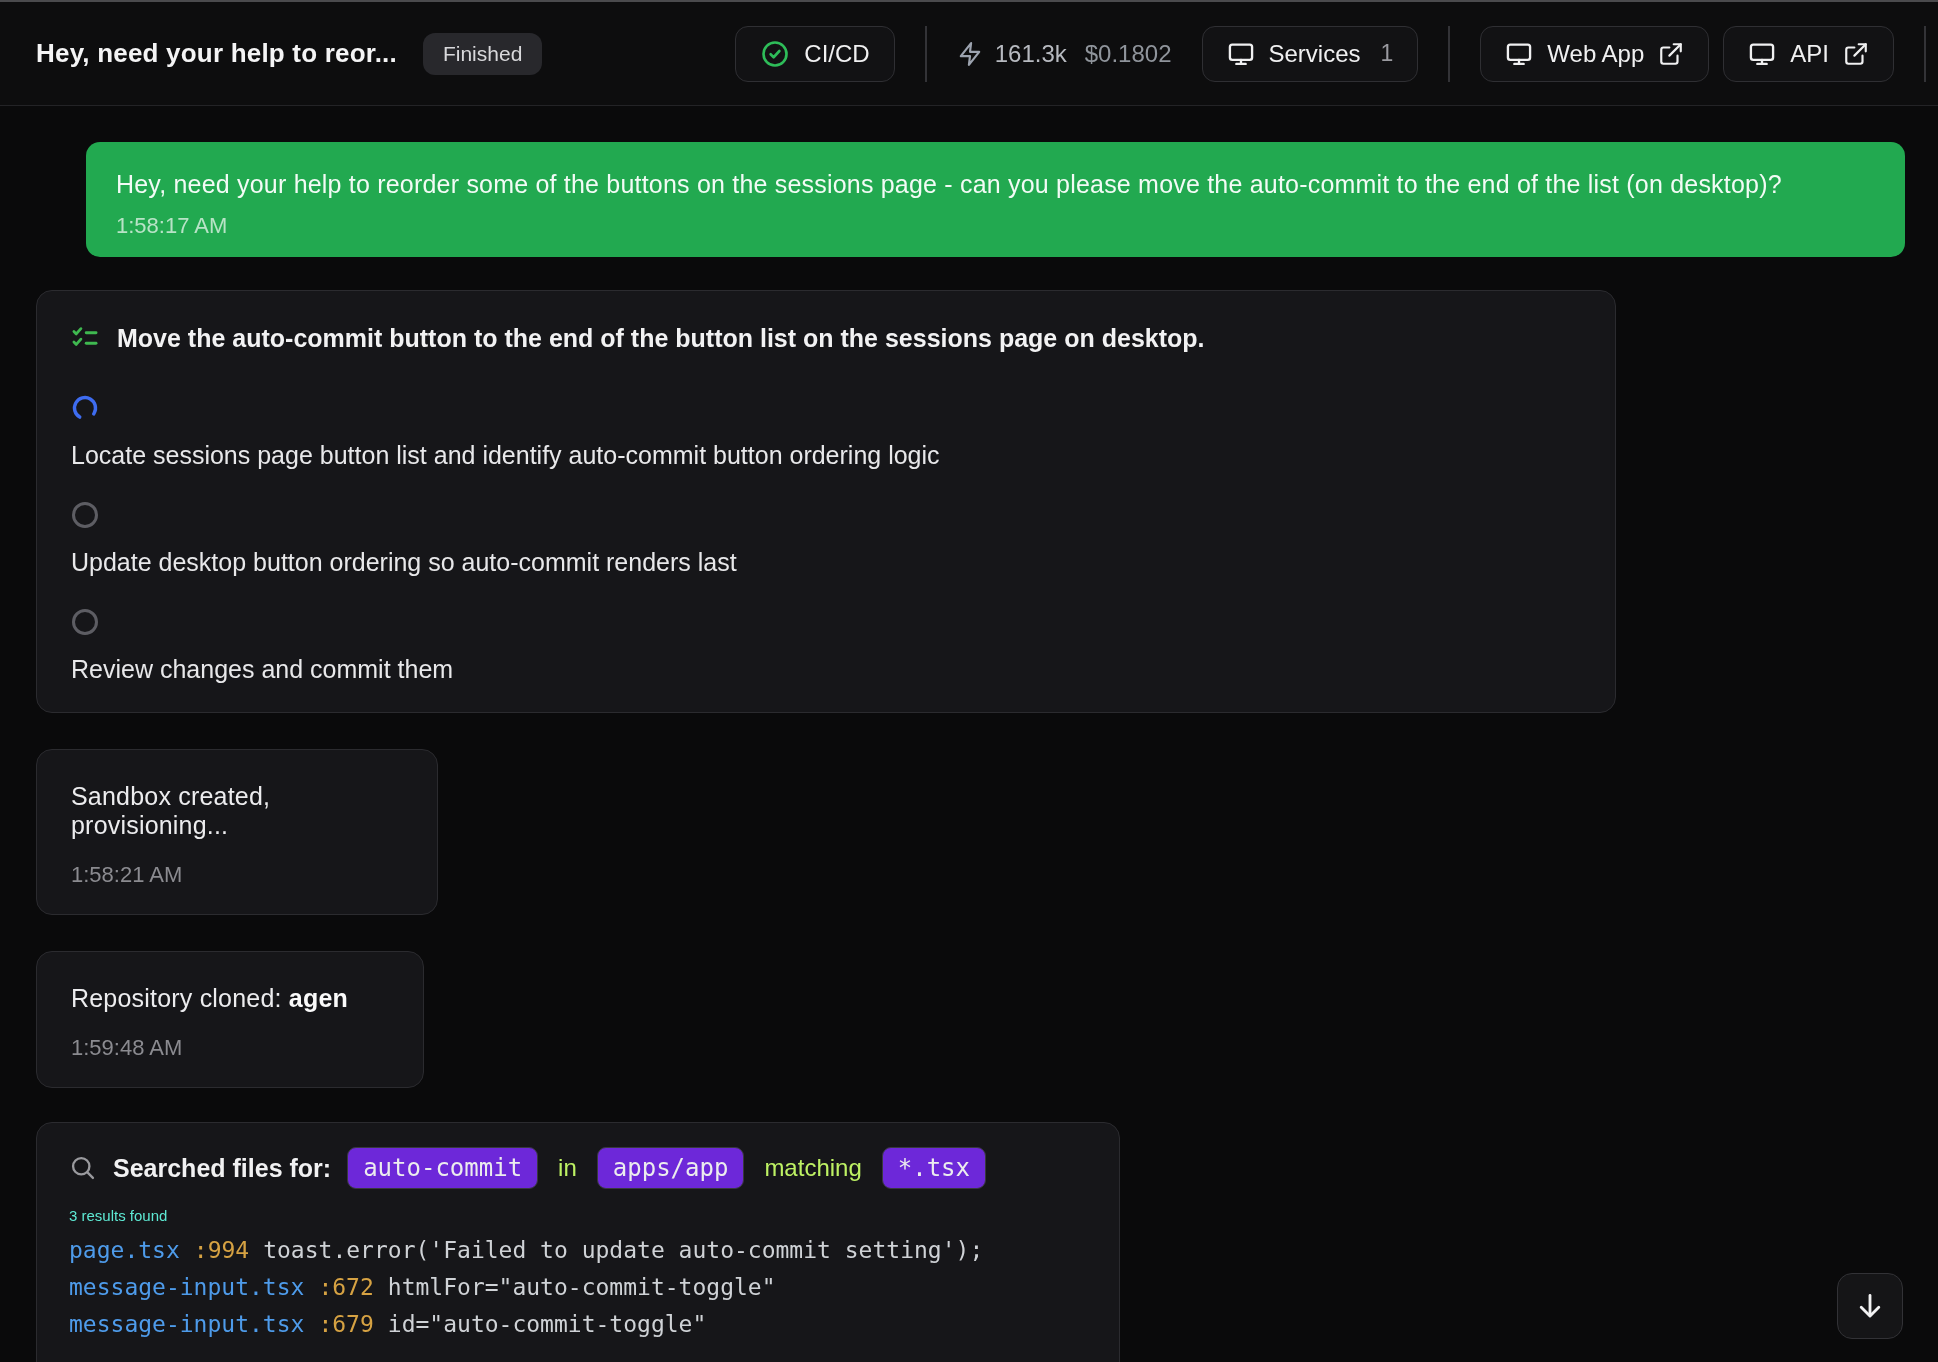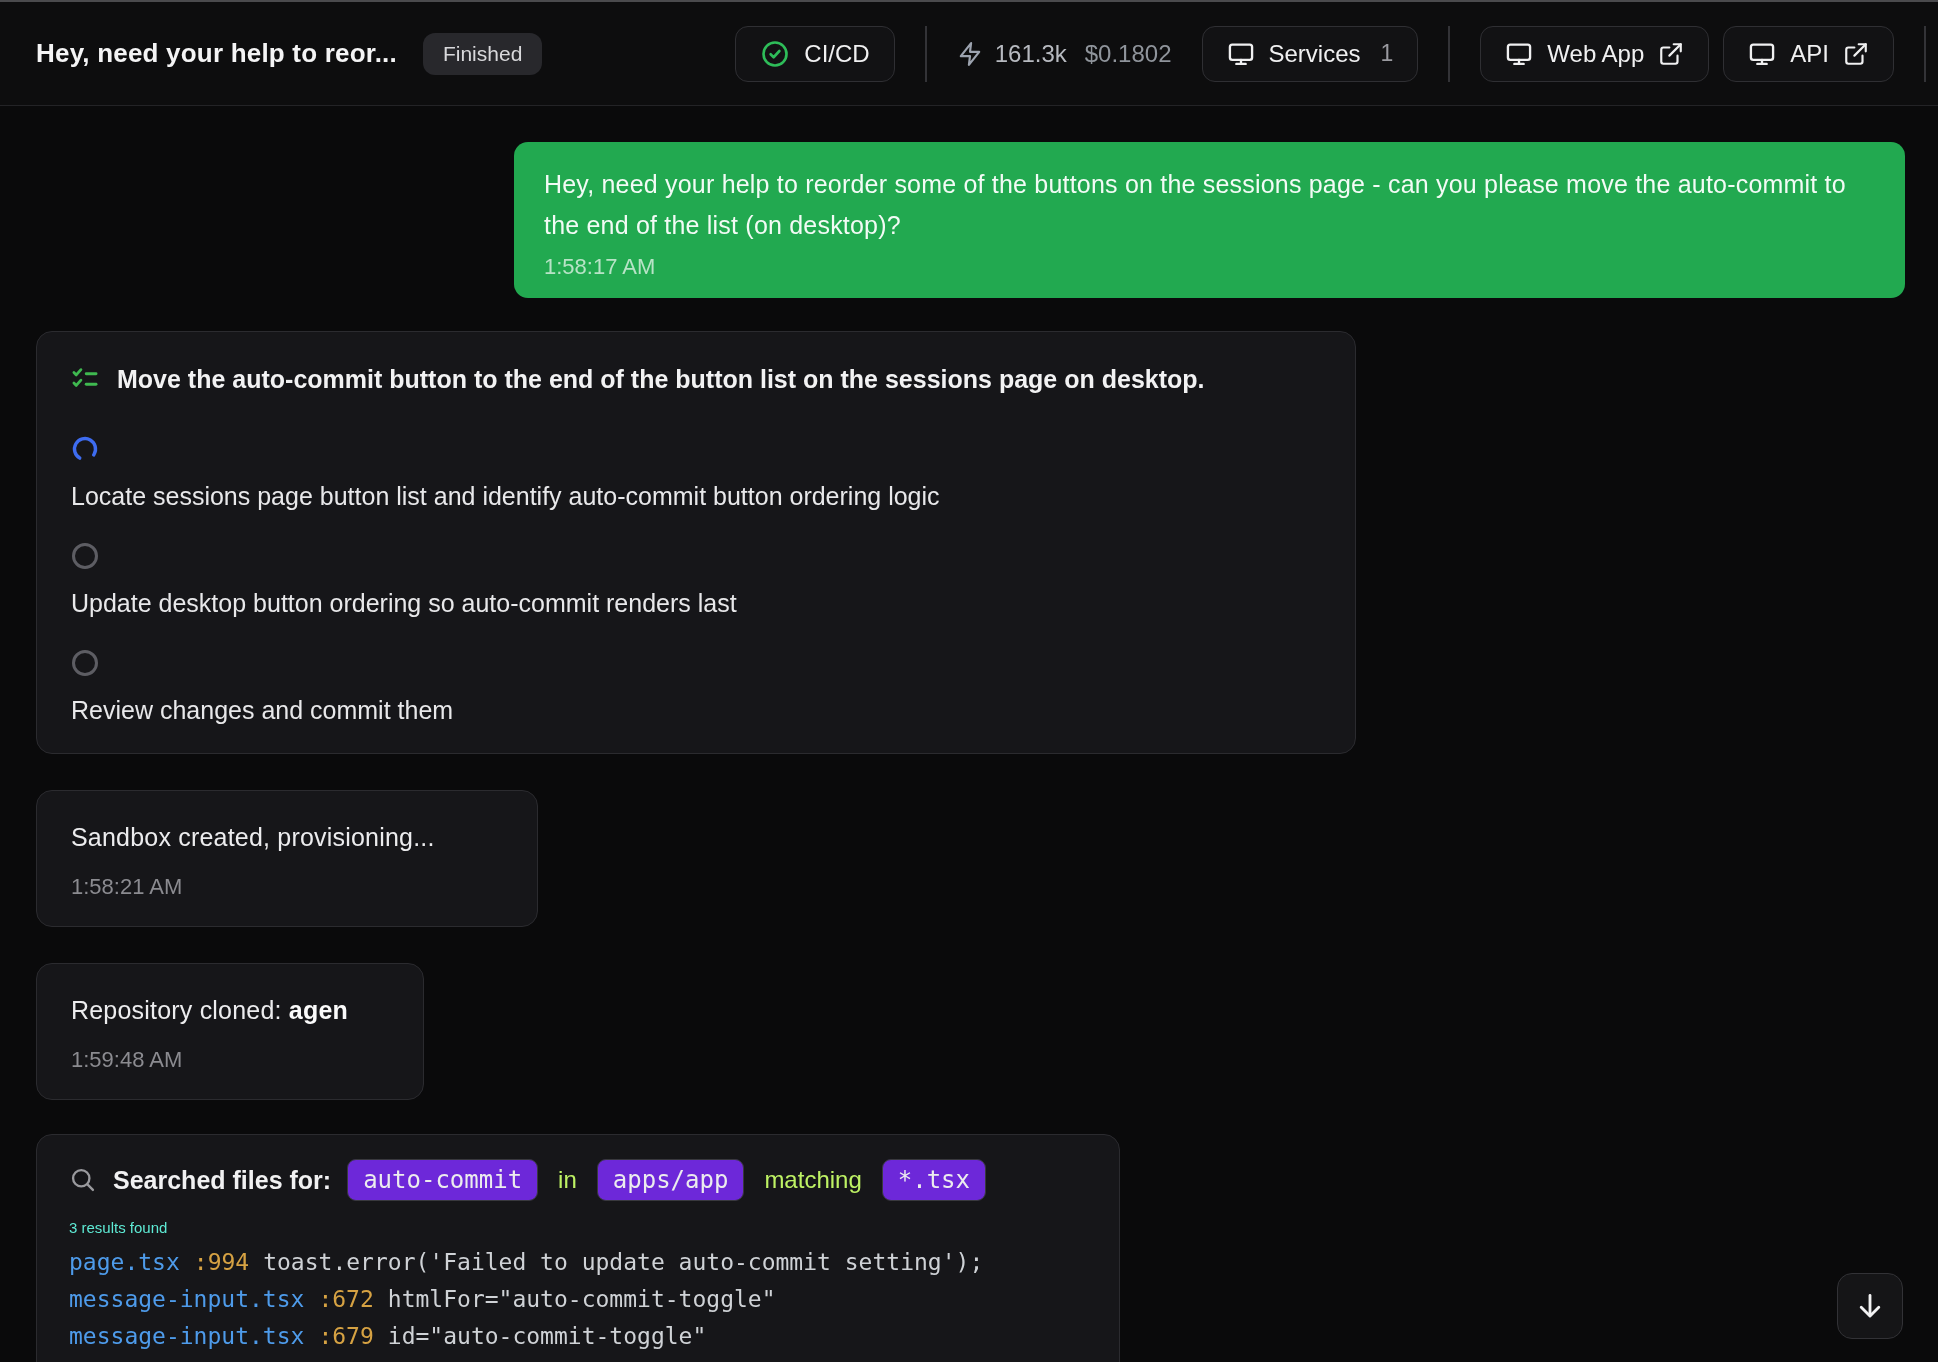--- a/index.html
+++ b/index.html
@@ -55,58 +55,58 @@
     display:flex; align-items:center; gap:12px;
     font-size:24px; white-space:nowrap;
   }
   .usage .tok { color:#b7bac0; }
   .usage .cost { color:#8f949b; margin-left:6px; }
   .count { color:#9a9aa0; margin-left:6px; font-size:23px; }
   .icon { flex:none; display:inline-flex; }
   
   main { padding:0 0 0 36px; position:relative; }
   .bubble-user {
-    width:1391px;
+    width:1819px;
     margin:36px 33px 0 auto;
     background:#22a950;
     border-radius:14px;
     padding:22px 30px 18px 30px;
   }
   .bubble-user .msg {
     color:#f2fbf5; font-size:25px; line-height:41px;
     letter-spacing:.2px;
   }
   .bubble-user .time {
     margin-top:8px; font-size:22px; color:rgba(255,255,255,.68);
   }
   .card {
     background:#161619;
     border:1px solid #2b2b2f;
     border-radius:16px;
   }
-  .task-card { width:1320px; margin-top:33px; padding:32px 34px 28px 34px; }
+  .task-card { width:1580px; margin-top:33px; padding:32px 34px 28px 34px; }
   .trow { display:flex; align-items:flex-start; gap:18px; }
   .trow + .trow { margin-top:31px;flex-direction:column; }
   .trow.title-row { margin-bottom:40px; }
   .trow .txt { font-size:25px; line-height:30px; color:#e8e8ea; }
   .trow.title-row .txt { font-weight:700; color:#f2f2f3; }
   .t-icon { width:28px; height:28px; margin-top:1px; }
   .circle-pending {
     width:26px; height:26px; border-radius:50%;
     border:3px solid #5d5d63; margin:1px; flex:none;
   }
   .spinner { animation:spin 1.2s linear infinite; transform-origin:50% 50%; }
   @keyframes spin { to { transform:rotate(360deg); } }
   .timestamp { font-size:22px; color:#8b8b90; }
   .task-card .timestamp { margin-top:34px; }
   .small-card { margin-top:36px; padding:32px 34px 26px 34px; }
   .small-card .body { font-size:25px; color:#ececee; letter-spacing:.2px; }
   .small-card .body b { font-weight:700; color:#fafafa; }
   .small-card .timestamp { margin-top:22px; }
-  .sandbox-card { width:502px; }
+  .sandbox-card { width:402px; }
   .repo-card { width:388px; }
   
   .search-card { width:1084px; margin-top:34px; padding:24px 30px 20px 32px; }
   .search-head { display:flex; align-items:center; gap:16px; flex-wrap:nowrap; }
   .search-head .lead { font-size:25px; font-weight:700; color:#f1f1f2; white-space:nowrap; }
   .search-head .joiner { font-size:24px; color:#bef264; margin:0 4px; }
   .chip {
     font-family:"DejaVu Sans Mono", monospace;
     font-size:24px; color:#ececee;
     background:#6d28d9; border:1px solid #39393e;

